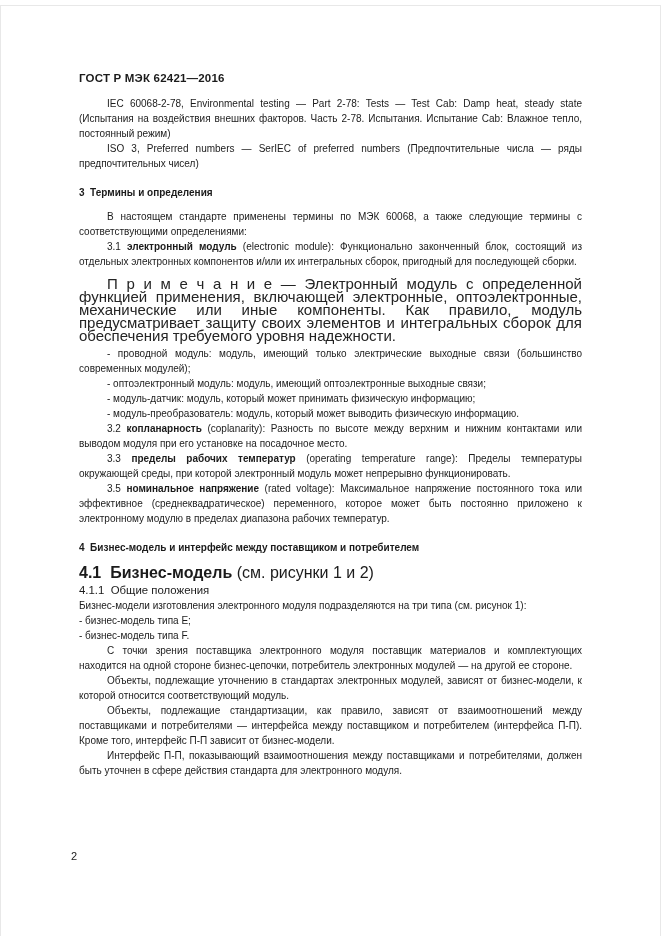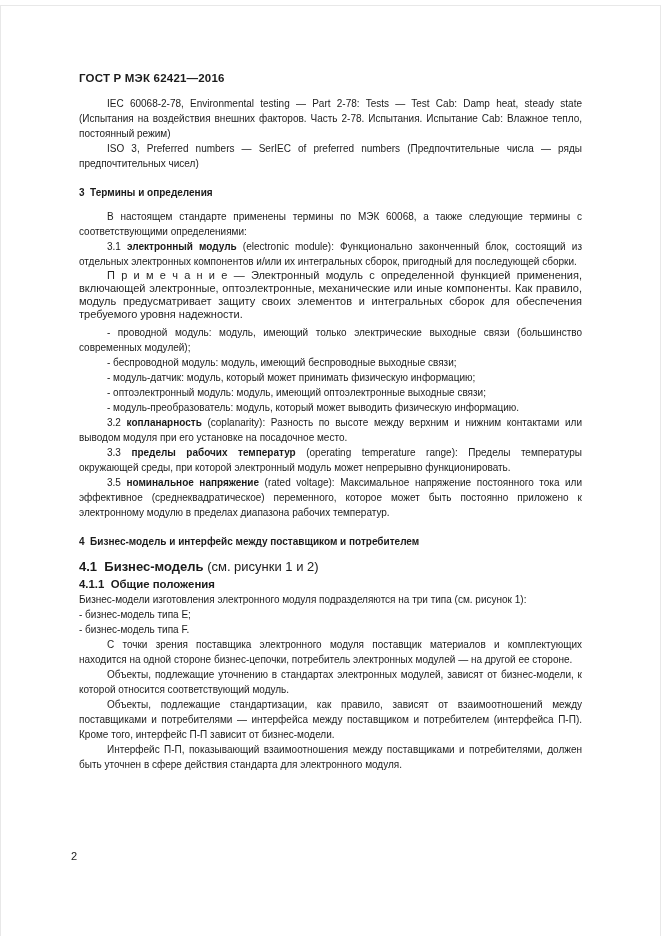--- a/index.html
+++ b/index.html
@@ -27,28 +27,28 @@
   }
   p { margin: 0; }
   .body { font-size: 10px; line-height: 15px; }
   .just { text-align: justify; }
   .ind { text-indent: 28px; }
   .sec-heading {
     font-size: 10px; font-weight: 700; line-height: 17px;
     margin: 13px 0 8px 0;
   }
   .note {
-    font-size: 11px; line-height: 13px;
+    font-size: 15px; line-height: 13px;
     text-indent: 28px; text-align: justify;
-    margin: 0 0 4px 0;
+    margin: 8px 0 4px 0;
     color: #242424;
   }
-  .sub-heading { font-size: 13px; line-height: 15px; margin: 9px 0 3px 0; }
+  .sub-heading { font-size: 16px; line-height: 15px; margin: 9px 0 3px 0; }
   .sub-heading b, .b { font-weight: 700; }
-  .sub-sub-heading { font-size: 11.4px; line-height: 15px; font-weight: 700; margin: 2px 0 0 0; }
+  .sub-sub-heading { font-size: 11.4px; line-height: 15px; font-weight: 400; margin: 2px 0 0 0; }
   .page-number {
     position: absolute; left: 71px; top: 845px;
     font-size: 11px; line-height: 13px; color: #1b1b1b;
   }
 </style>
 </head>
 <body>
 
 <div class="page">
 
@@ -59,23 +59,22 @@
 
   <p class="sec-heading">3&nbsp;&nbsp;Термины и определения</p>
 
   <p class="body just ind">В настоящем стандарте применены термины по МЭК 60068, а также следующие термины с соответствующими определениями:</p>
 
   <p class="body just ind"><span>3.1 </span><b>электронный модуль</b><span> (electronic module):  Функционально законченный блок, состоящий из отдельных электронных компонентов и/или их интегральных сборок, пригодный для последующей сборки.</span></p>
 
   <p class="note">П р и м е ч а н и е — Электронный модуль с определенной функцией применения, включающей электронные, оптоэлектронные, механические или иные компоненты. Как правило, модуль предусматривает защиту своих элементов и интегральных сборок для обеспечения требуемого уровня надежности.</p>
 
   <p class="body just ind">- проводной модуль: модуль, имеющий только электрические выходные связи (большинство современных модулей);</p>
-  <p class="body just ind">- беспроводной модуль: модуль, имеющий беспроводные выходные связи;</p>
+  <p class="body just ind">- оптоэлектронный модуль: модуль, имеющий оптоэлектронные выходные связи;</p>
   <p class="body just ind">- модуль-датчик: модуль, который может принимать физическую информацию;</p>
-  <p class="body just ind">- оптоэлектронный модуль: модуль, имеющий оптоэлектронные выходные связи;</p>
   <p class="body just ind">- модуль-преобразователь: модуль, который может выводить физическую информацию.</p>
 
   <p class="body just ind"><span>3.2 </span><b>копланарность</b><span> (coplanarity):  Разность по высоте между верхним и нижним контактами или выводом модуля при его установке на посадочное место.</span></p>
 
   <p class="body just ind"><span>3.3 </span><b>пределы рабочих температур</b><span> (operating temperature range):  Пределы температуры окружающей среды, при которой электронный модуль может непрерывно функционировать.</span></p>
 
 
   <p class="body just ind"><span>3.5 </span><b>номинальное напряжение</b><span> (rated voltage):  Максимальное напряжение постоянного тока или эффективное (среднеквадратическое) переменного, которое может быть постоянно приложено к электронному модулю в пределах диапазона рабочих температур.</span></p>
 
   <p class="sec-heading">4&nbsp;&nbsp;Бизнес-модель и интерфейс между поставщиком и потребителем</p>

